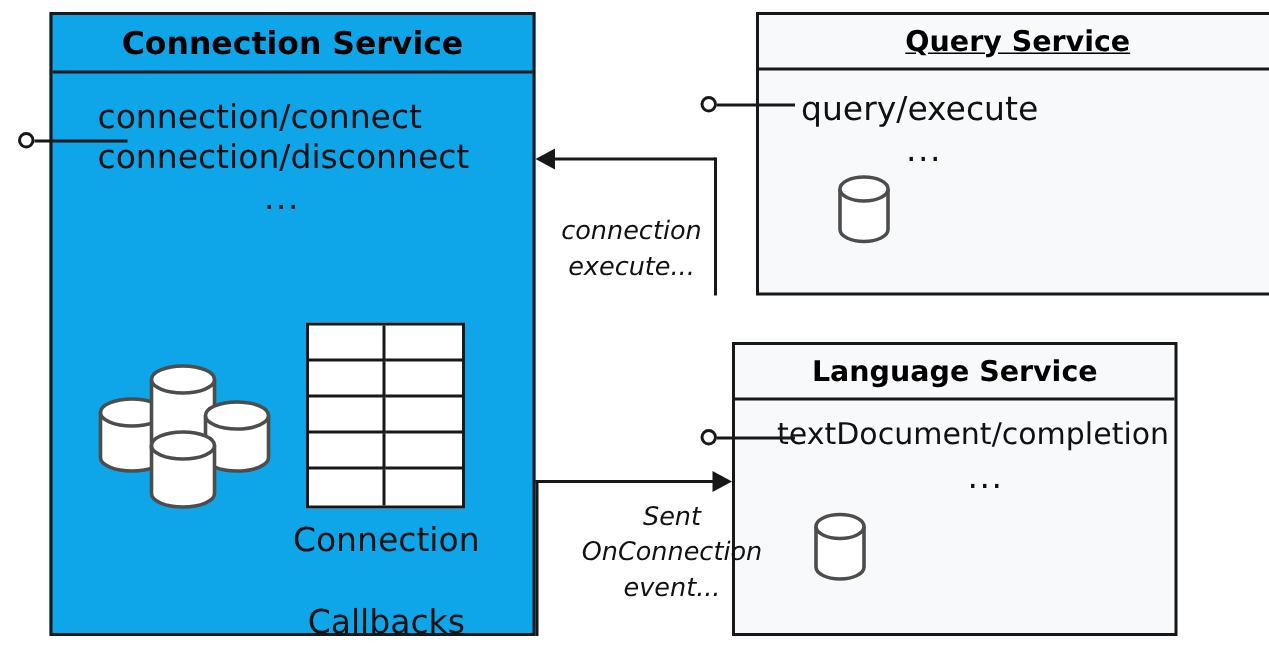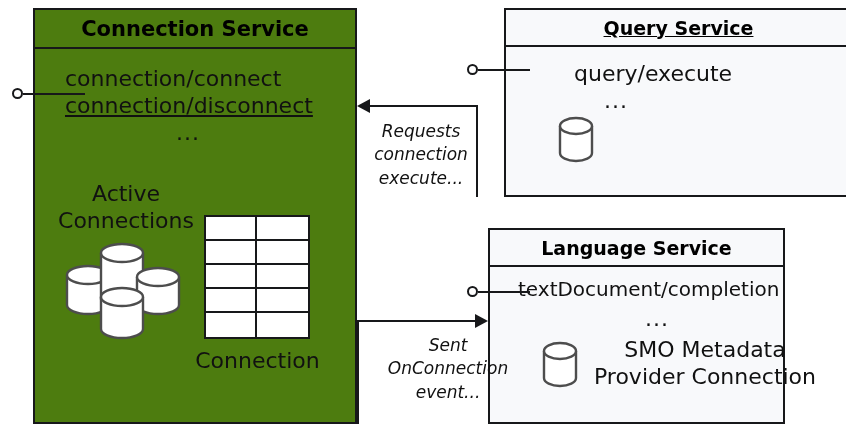--- a/index.html
+++ b/index.html
@@ -25,21 +25,21 @@
     color:#000;
     display:flex;align-items:center;justify-content:center;
     box-sizing:border-box;
   }
   .box-body{
     flex:1;
     position:relative;
     box-sizing:border-box;
   }
 
-  #conn-service{left:33px;top:8px;width:324px;height:416px;background:#4d7c0f;}
+  #conn-service{left:33px;top:8px;width:324px;height:416px;background:#0ea5e9;}
   #conn-service .box-title{height:39px;font-size:21px;}
 
   #query-service{left:504px;top:8px;width:349px;height:189px;background:#f8f9fb;text-decoration:underline;}
   #query-service .box-title{height:37px;font-size:19px;}
 
   #lang-service{left:488px;top:228px;width:297px;height:196px;background:#f8f9fb;}
   #lang-service .box-title{height:37px;font-size:19px;}
 
   
   .endpoint{
@@ -131,27 +131,26 @@
 <body>
 
 <div id="stage">
 
   <div class="box" id="conn-service">
     <div class="box-title">Connection Service</div>
     <div class="box-body">
 
       <div class="endpoint" style="left:30px;top:17px;">connection/connect</div>
 
-      <div class="endpoint" style="left:30px;top:44px;text-decoration:underline;">connection/disconnect</div>
+      <div class="endpoint" style="left:30px;top:44px;">connection/disconnect</div>
 
       <div class="ellipsis" style="left:141px;top:71px;">...</div>
 
       <div class="store-label" style="left:11px;top:131px;width:160px;">
-        <span>Active</span><br>
-        <span>Connections</span>
+        <br>
       </div>
 
       <svg class="cyl-svg" style="left:22px;top:190px;" width="136" height="104" viewBox="0 0 136 104">
         <g fill="#ffffff" stroke="#4d4d4d" stroke-width="2.4">
 
           <path d="M10 36 v30 a21 9 0 0 0 42 0 v-30"></path>
           <ellipse cx="31" cy="36" rx="21" ry="9"></ellipse>
 
           <path d="M44 14 v46 a21 9 0 0 0 42 0 v-46"></path>
           <ellipse cx="65" cy="14" rx="21" ry="9"></ellipse>
@@ -173,30 +172,31 @@
           <div class="grid-cell lastcol"></div>
           <div class="grid-cell"></div>
           <div class="grid-cell lastcol"></div>
           <div class="grid-cell lastrow"></div>
           <div class="grid-cell lastcol lastrow"></div>
         </div>
 
       <div class="caption" style="left:155px;top:298px;width:135px;">
         <span>Connection</span><br>
         <br>
+        <span>Callbacks</span>
       </div>
 
     </div>
   </div>
 
   <div class="box" id="query-service">
     <div class="box-title">Query Service</div>
     <div class="box-body">
 
-      <div class="endpoint" style="left:28px;top:14px;margin-left:40px;">query/execute</div>
+      <div class="endpoint" style="left:28px;top:14px;">query/execute</div>
 
       <div class="ellipsis" style="left:98px;top:41px;">...</div>
 
       <svg class="cyl-svg" style="left:50px;top:68px;" width="40" height="50" viewBox="0 0 40 50">
         <g fill="#ffffff" stroke="#4d4d4d" stroke-width="2.4">
           <path d="M4 11 v27 a16 8 0 0 0 32 0 v-27"></path>
           <ellipse cx="20" cy="11" rx="16" ry="8"></ellipse>
         </g>
       </svg>
 
@@ -212,24 +212,20 @@
 
       <div class="ellipsis" style="left:155px;top:39px;">...</div>
 
       <svg class="cyl-svg" style="left:50px;top:73px;" width="40" height="50" viewBox="0 0 40 50">
         <g fill="#ffffff" stroke="#4d4d4d" stroke-width="2.4">
           <path d="M4 11 v27 a16 8 0 0 0 32 0 v-27"></path>
           <ellipse cx="20" cy="11" rx="16" ry="8"></ellipse>
         </g>
       </svg>
 
-      <div class="store-label" style="left:100px;top:69px;width:230px;">
-        <span>SMO Metadata</span><br>
-        <span>Provider Connection</span>
-      </div>
 
     </div>
   </div>
 
   <div class="lollipop" style="left:12px;top:88px;width:90px;height:14px;">
     <div class="lolli-circle"></div>
     <div class="lolli-stem" style="left:11px;top:5px;width:62px;"></div>
   </div>
 
   <div class="lollipop" style="left:467px;top:64px;width:70px;height:14px;">
@@ -242,21 +238,21 @@
     <div class="lolli-stem" style="left:11px;top:5px;width:52px;"></div>
   </div>
 
   <div>
 
     <div class="arrow-line" style="left:476px;top:105px;width:0;height:92px;border-top:none;border-left:2px solid #17181a;"></div>
 
     <div class="arrow-line" style="left:369px;top:105px;width:108px;"></div>
     <div class="arrow-head left" style="left:357px;top:99px;"></div>
     <div class="arrow-label" style="left:362px;top:120px;width:118px;">
-      <span>Requests</span><br>
+      <br>
       <span>connection</span><br>
       <span>execute...</span>
     </div>
   </div>
 
   <div>
     <div class="arrow-line" style="left:357px;top:320px;width:124px;"></div>
     <div class="arrow-head right" style="left:475px;top:314px;"></div>
     <div class="arrow-line" style="left:357px;top:320px;width:0;height:104px;border-top:none;border-left:2px solid #17181a;"></div>
     <div class="arrow-label" style="left:360px;top:334px;width:124px;padding-left:26px;">

